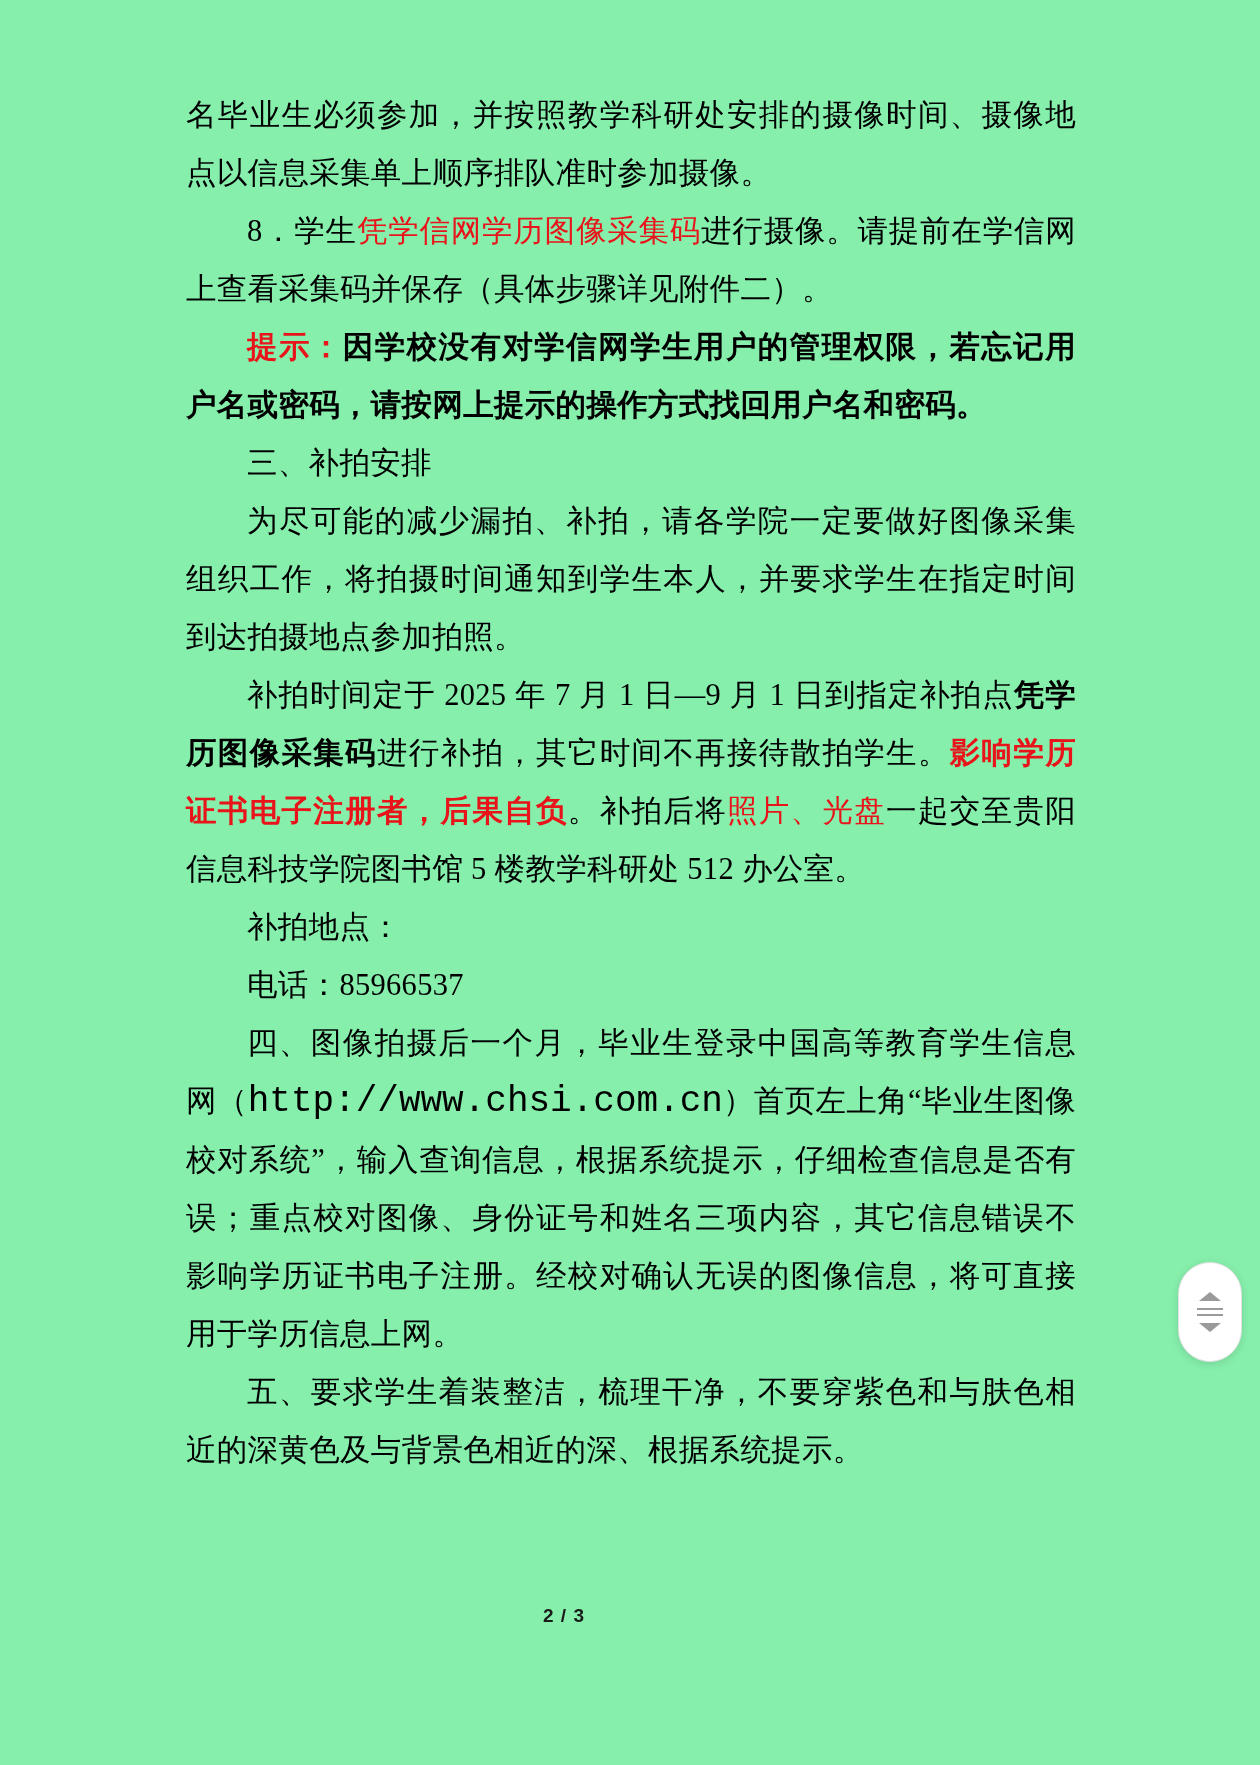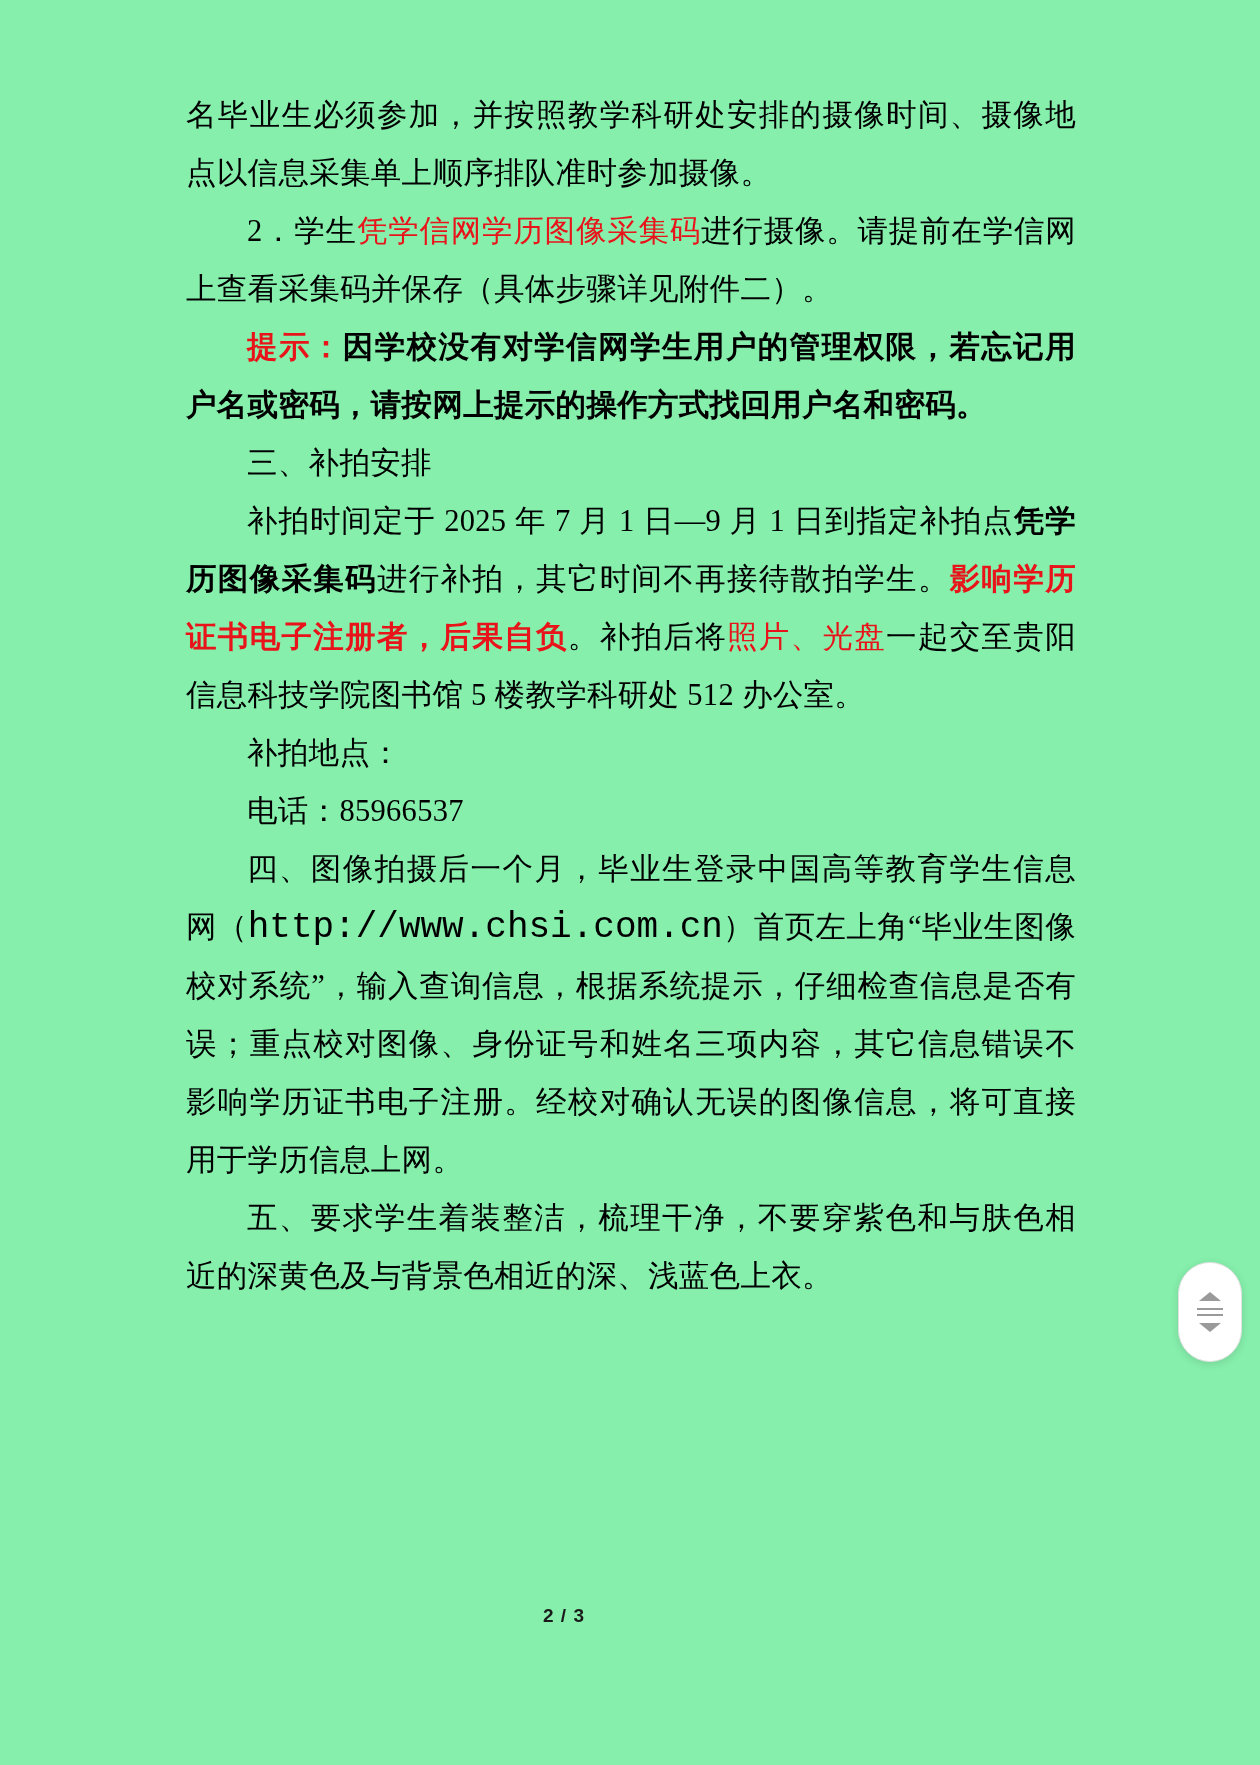--- a/index.html
+++ b/index.html
@@ -84,51 +84,54 @@
 
 <div class="page">
 
   <div class="doc-body">
 
     <p>
       <span>名毕业生必须参加，并按照教学科研处安排的摄像时间、摄像地点以信息采集单上顺序排队准时参加摄像。</span>
     </p>
 
     <p class="indent">
-      <span>2．学生</span><span class="red">凭学信网学历图像采集码</span><span>进行摄像。请提前在学信网上查看采集码并保存（具体步骤详见附件二）。</span>
+      <span>8．学生</span><span class="red">凭学信网学历图像采集码</span><span>进行摄像。请提前在学信网上查看采集码并保存（具体步骤详见附件二）。</span>
     </p>
 
     <p class="indent">
       <span class="red bold">提示：</span><span class="bold">因学校没有对学信网学生用户的管理权限，若忘记用户名或密码，请按网上提示的操作方式找回用户名和密码。</span>
     </p>
 
     <p class="indent">
       <span>三、补拍安排</span>
     </p>
 
+    <p class="indent">
+      <span>为尽可能的减少漏拍、补拍，请各学院一定要做好图像采集组织工作，将拍摄时间通知到学生本人，并要求学生在指定时间到达拍摄地点参加拍照。</span>
+    </p>
 
     <p class="indent">
       <span>补拍时间定于 2025 年 7 月 1 日—9 月 1 日到指定补拍点</span><span class="bold">凭学历图像采集码</span><span>进行补拍，其它时间不再接待散拍学生。</span><span class="red bold">影响学历证书电子注册者，后果自负</span><span>。补拍后将</span><span class="red">照片、光盘</span><span>一起交至贵阳信息科技学院图书馆 5 楼教学科研处 512 办公室。</span>
     </p>
 
     <p class="indent">
       <span>补拍地点：</span>
     </p>
 
 
     <p class="indent">
       <span>电话：85966537</span>
     </p>
 
     <p class="indent">
       <span>四、图像拍摄后一个月，毕业生登录中国高等教育学生信息网（</span><span class="mono">http://www.chsi.com.cn</span><span>）首页左上角“毕业生图像校对系统”，输入查询信息，根据系统提示，仔细检查信息是否有误；重点校对图像、身份证号和姓名三项内容，其它信息错误不影响学历证书电子注册。经校对确认无误的图像信息，将可直接用于学历信息上网。</span>
     </p>
 
     <p class="indent">
-      <span>五、要求学生着装整洁，梳理干净，不要穿紫色和与肤色相近的深黄色及与背景色相近的深、浅蓝色上衣。</span>
+      <span>五、要求学生着装整洁，梳理干净，不要穿紫色和与肤色相近的深黄色及与背景色相近的深、根据系统提示。</span>
     </p>
 
 
   </div>
 
   <div class="page-num">2 / 3</div>
 
   <div class="scroll-handle">
     <div class="tri up"></div>
     <div class="bars">

